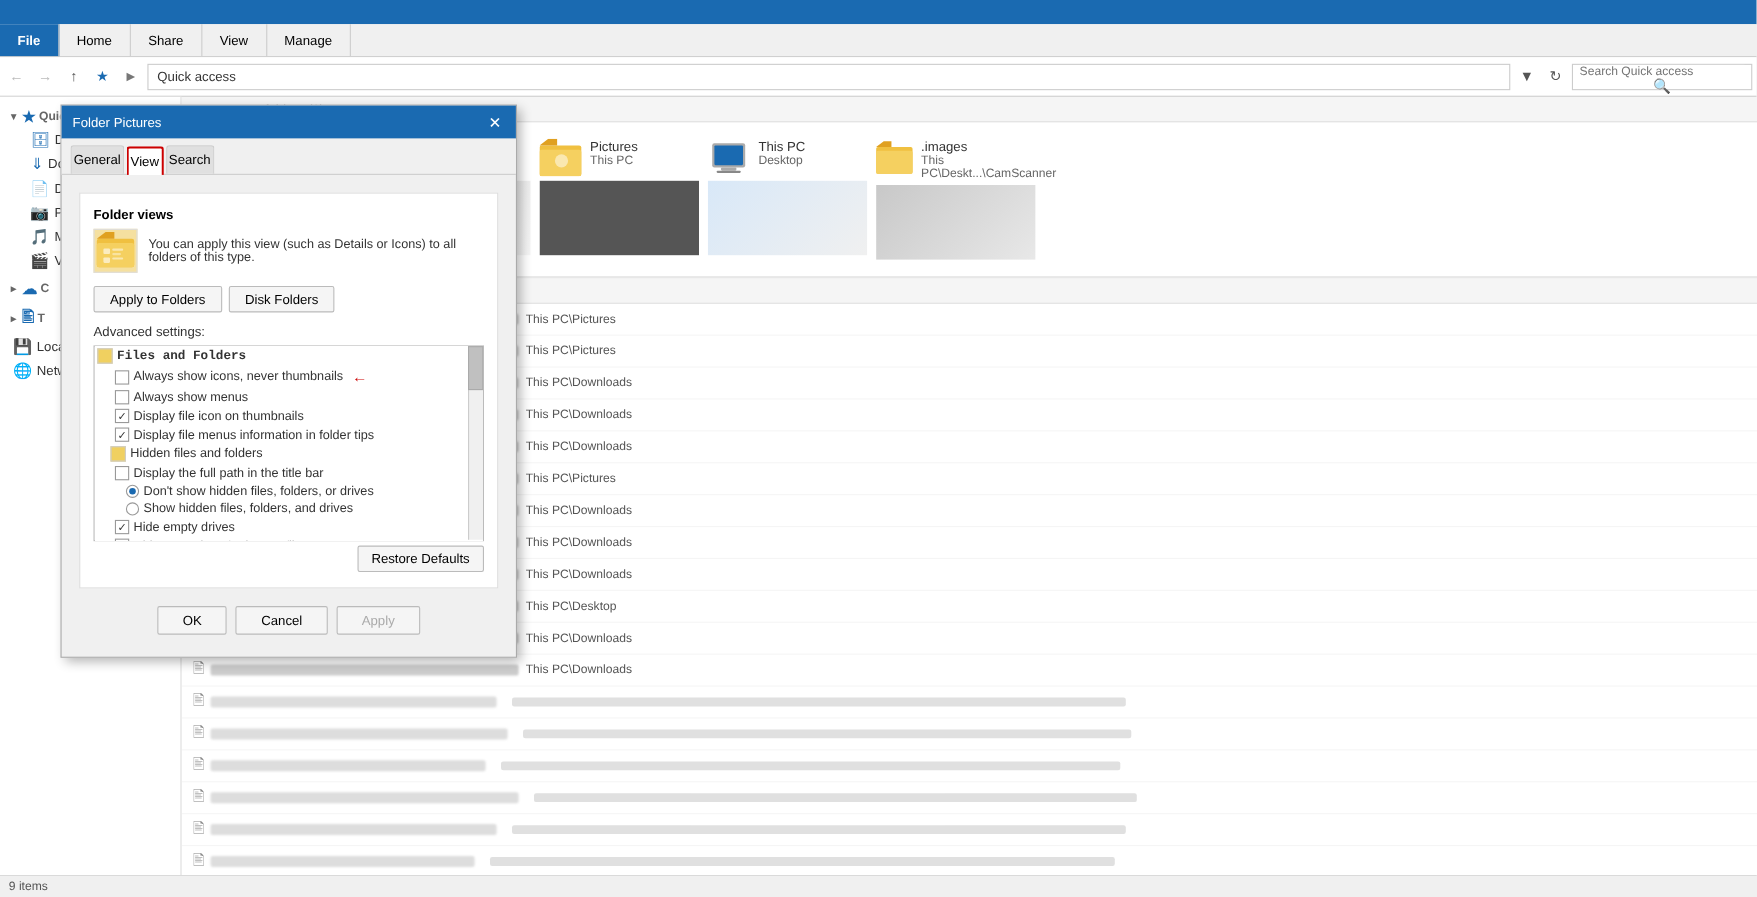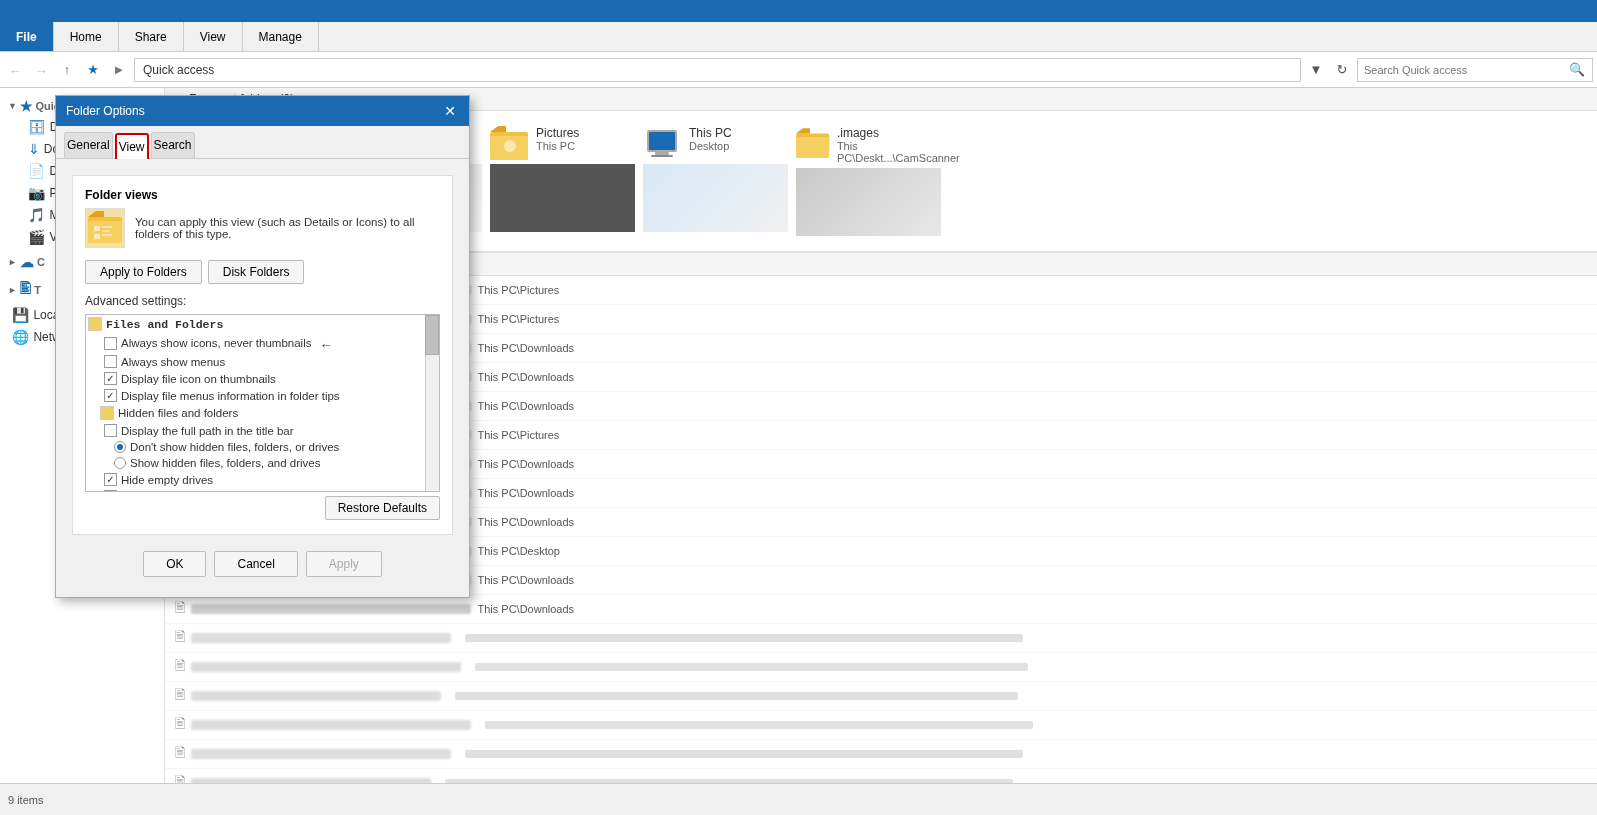--- a/index.html
+++ b/index.html
@@ -9,21 +9,21 @@
     .ribbon { background: #1a6ab1; height: 22px; display: flex; align-items: center; padding: 0 8px; }
     .ribbon-tabs { background: #f0f0f0; border-bottom: 1px solid #ccc; display: flex; align-items: stretch; height: 30px; }
     .ribbon-tab { padding: 6px 16px; font-size: 12px; cursor: pointer; border-right: 1px solid #ccc; display: flex; align-items: center; }
     .ribbon-tab.file { background: #1a6ab1; color: white; font-weight: 700; }
 
     
     .address-bar { background: white; height: 36px; border-bottom: 1px solid #ccc; display: flex; align-items: center; padding: 0 4px; gap: 4px; }
     .addr-nav-btn { width: 22px; height: 22px; display: flex; align-items: center; justify-content: center; cursor: pointer; border: 1px solid transparent; border-radius: 2px; color: #555; font-size: 13px; }
     .addr-nav-btn.disabled { color: #bbb; cursor: default; }
     .addr-path { flex: 1; height: 24px; border: 1px solid #ccc; background: white; padding: 2px 8px; font-size: 12px; display: flex; align-items: center; color: #333; }
-    .search-box { width: 236px; height: 24px; border: 1px solid #ccc; display: flex; align-items: center; padding: 0 6px; background: white; }
+    .search-box { width: 164px; height: 24px; border: 1px solid #ccc; display: flex; align-items: center; padding: 0 6px; background: white; flex-direction: column; }
     .search-box input { border: none; outline: none; font-size: 11px; width: 100%; color: #999; }
 
     
     .main { display: flex; height: calc(815px - 88px); }
 
     
     .sidebar { width: 165px; background: white; border-right: 1px solid #e0e0e0; overflow-y: auto; padding: 4px 0; flex-shrink: 0; }
     .sidebar-item { display: flex; align-items: center; padding: 3px 8px 3px 12px; cursor: pointer; font-size: 12px; color: #333; gap: 4px; }
     .sidebar-item .si-label { white-space: nowrap; overflow: hidden; text-overflow: ellipsis; }
     .sidebar-section { padding: 6px 8px 2px 8px; font-size: 11px; color: #666; font-weight: 600; display: flex; align-items: center; gap: 3px; cursor: pointer; }
@@ -79,21 +79,21 @@
     .recent-list { padding: 0; }
     .rec-row { display: flex; align-items: center; border-bottom: 1px solid #f5f5f5; padding: 3px 10px; cursor: pointer; font-size: 11.5px; gap: 6px; }
     .rec-location { flex: 1; color: #555; font-size: 11px; }
     .rec-blurred { flex: 1; height: 10px; background: #ccc; border-radius: 2px; filter: blur(1px); }
     .rec-blurred2 { flex: 1; height: 10px; background: #ddd; border-radius: 2px; filter: blur(1px); }
 
     
     .w-icon { font-size: 14px; }
 
     
-    .status-bar { height: 32px; background: #f0f0f0; border-top: 1px solid #ccc; display: flex; align-items: center; padding: 0 8px; font-size: 11px; color: #555; gap: 12px; position: absolute; bottom: 0; left: 0; right: 0; }
+    .status-bar { height: 20px; background: #f0f0f0; border-top: 1px solid #ccc; display: flex; align-items: center; padding: 0 8px; font-size: 11px; color: #555; gap: 12px; position: absolute; bottom: 0; left: 0; right: 0; }
   </style>
 </head>
 <body>
 
 <div class="ribbon">
   <span style="color:white; font-size:11px;"></span>
 </div>
 <div class="ribbon-tabs">
   <div class="ribbon-tab file">File</div>
   <div class="ribbon-tab">Home</div>
@@ -405,21 +405,21 @@
     </div>
   </div>
 </div>
 
 <div class="status-bar">
   <span>9 items</span>
 </div>
 
 <div class="dialog">
   <div class="dialog-titlebar">
-    <span>Folder Options</span>
+    <span>Folder Pictures</span>
     <button class="dialog-close">✕</button>
   </div>
   <div class="dialog-tabs">
     <div class="dialog-tab">General</div>
     <div class="dialog-tab active">View</div>
     <div class="dialog-tab">Search</div>
   </div>
   <div style="padding: 8px;">
     <div class="dialog-body">
 

